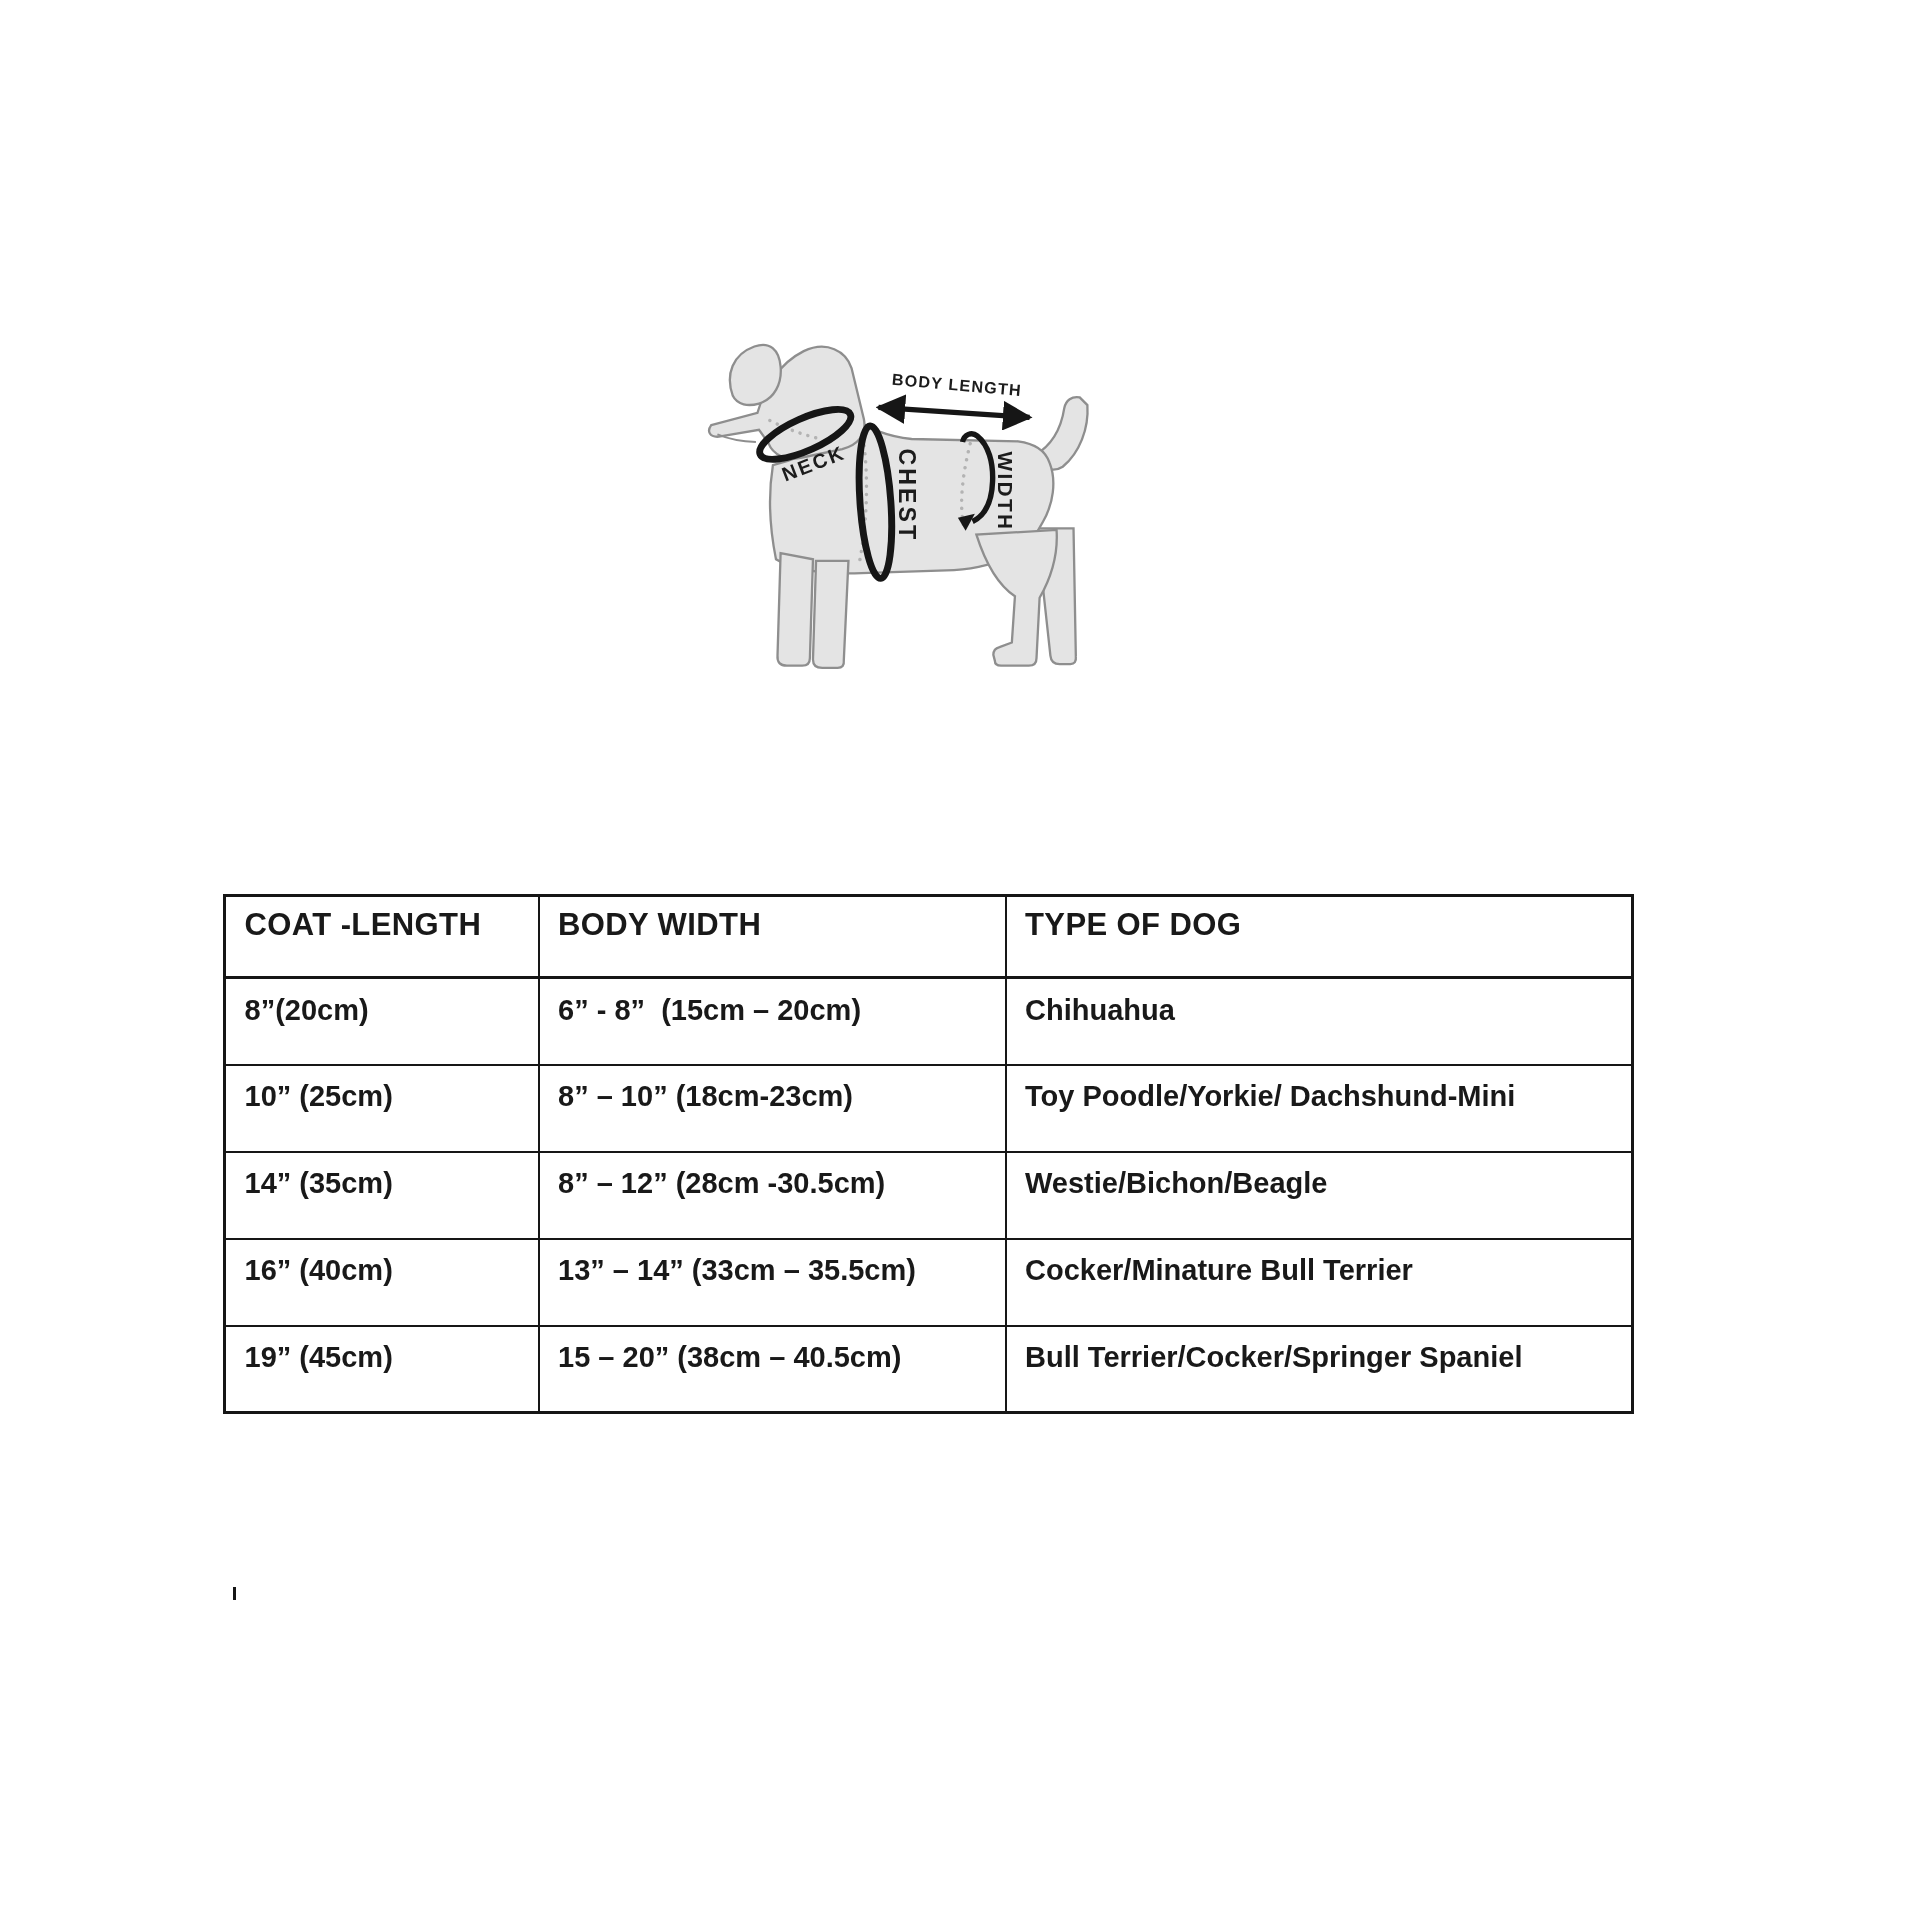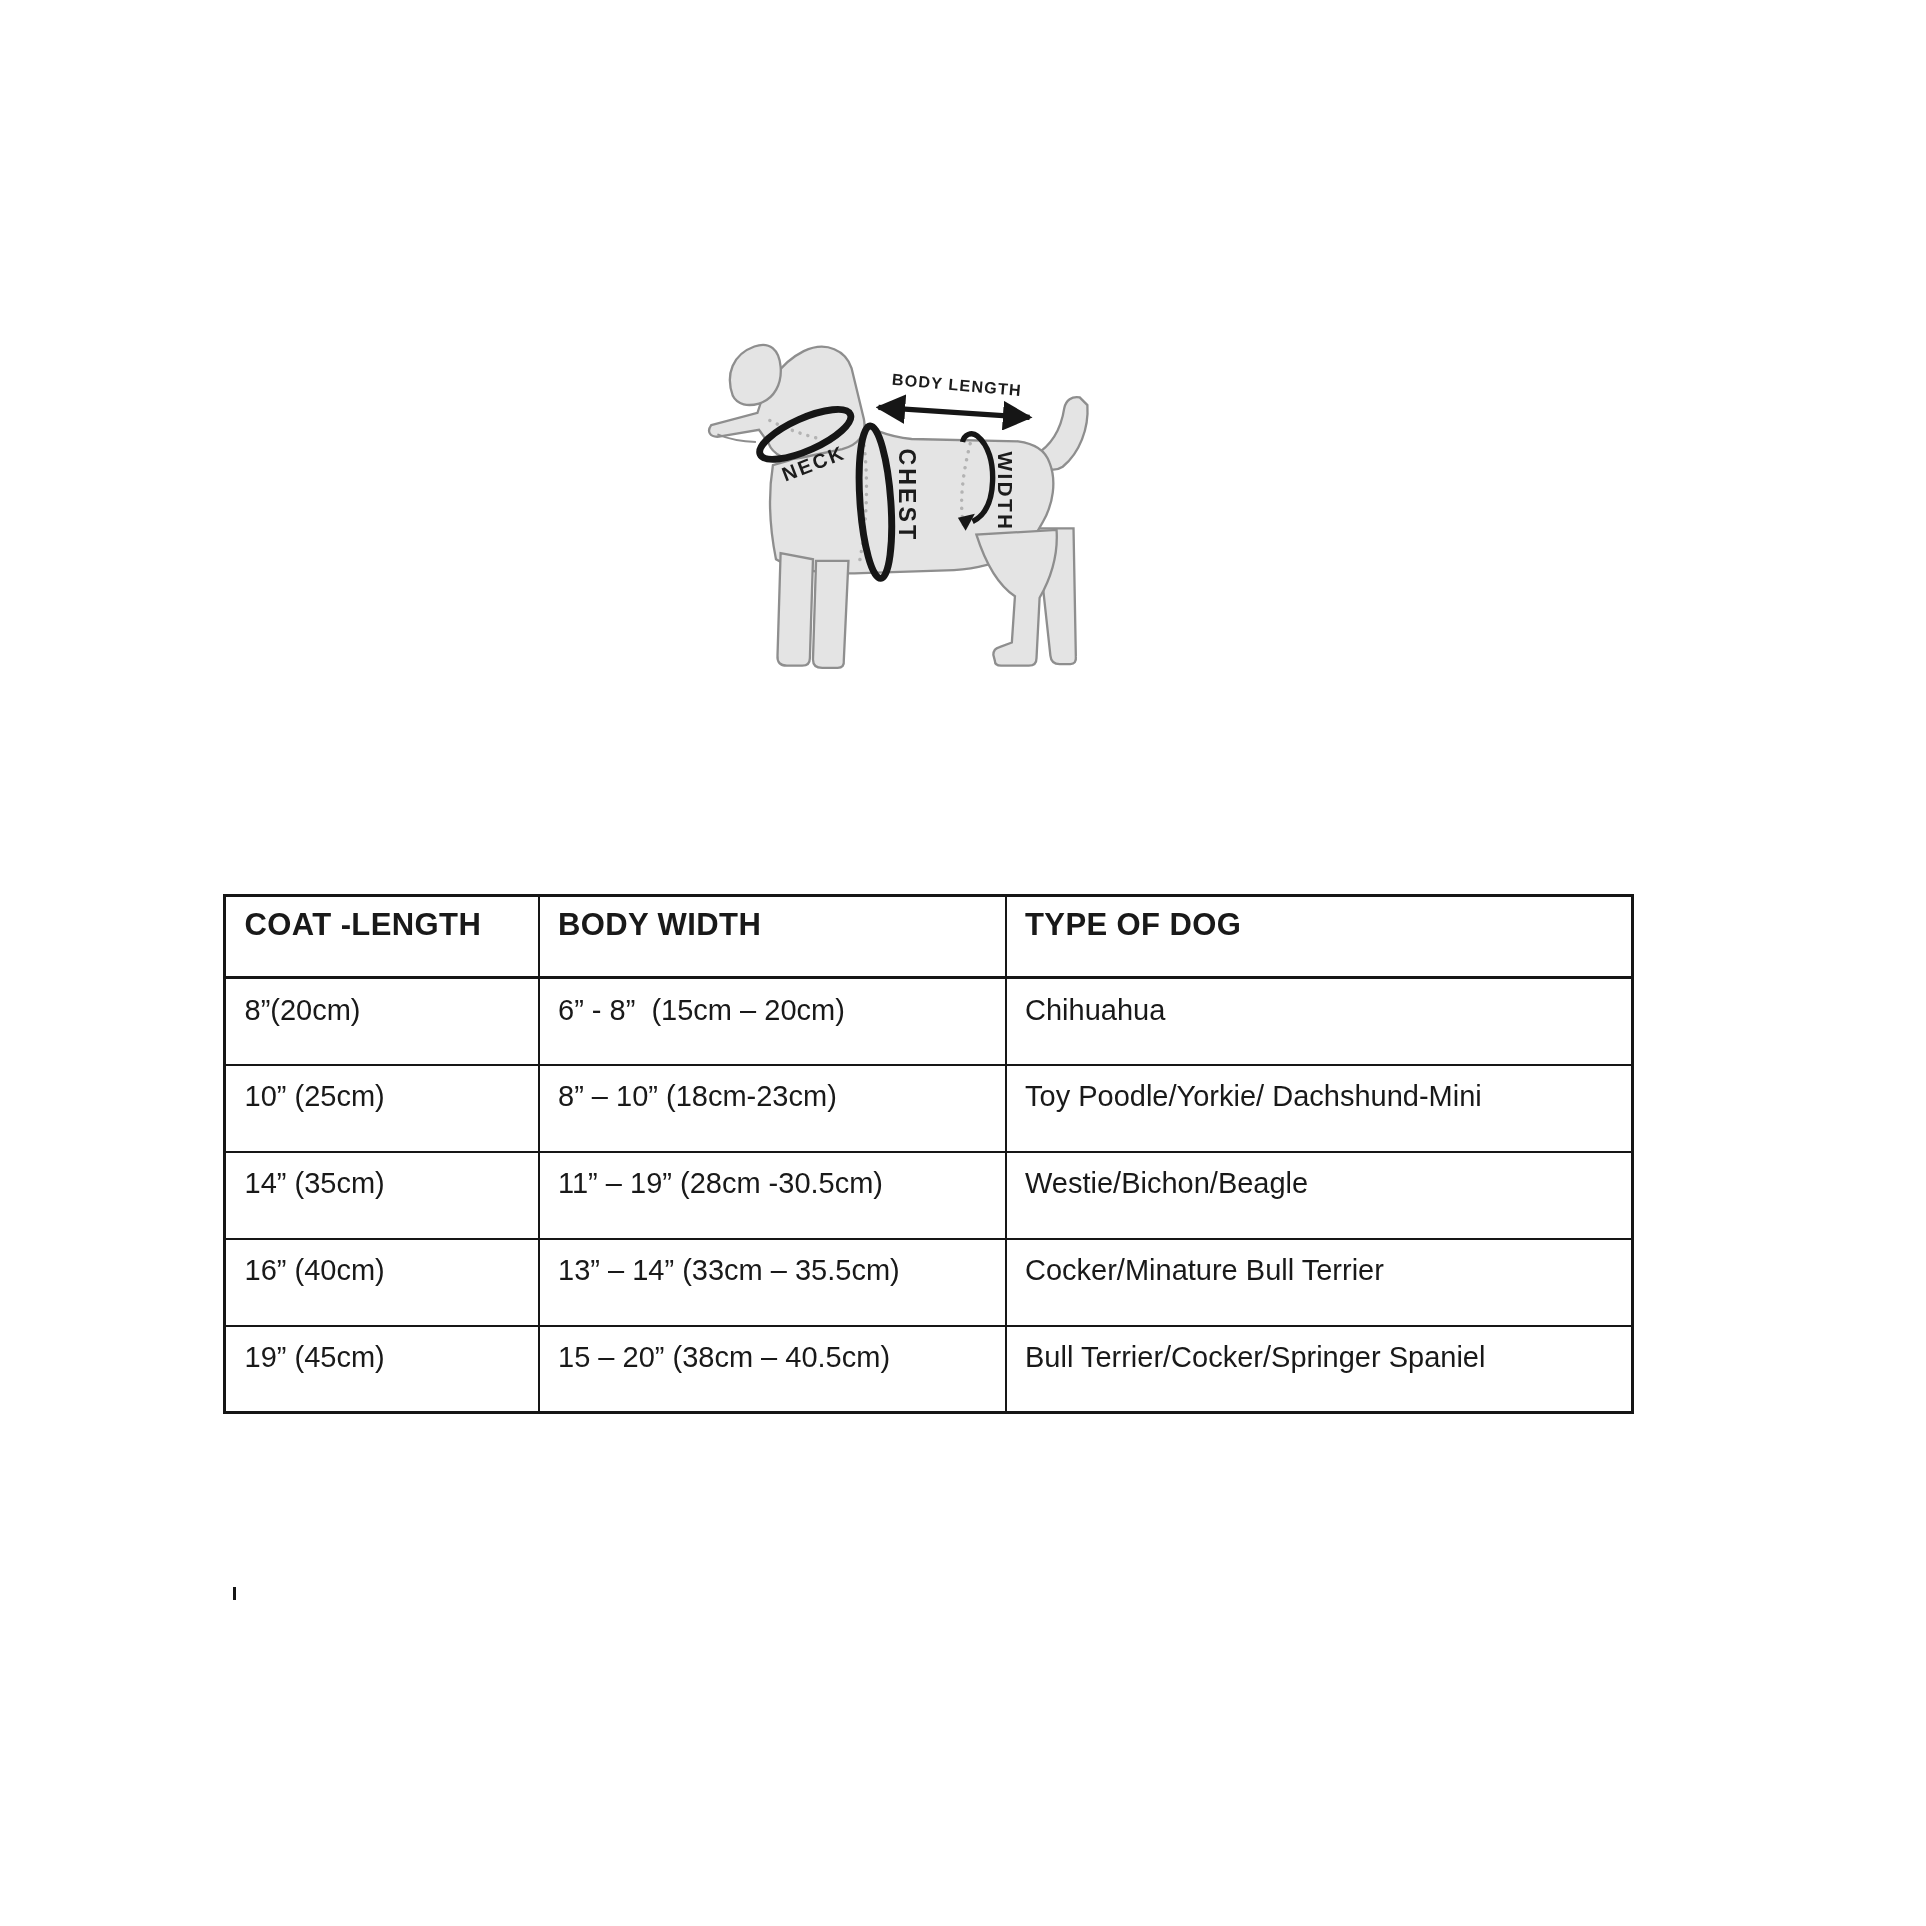--- a/index.html
+++ b/index.html
@@ -48,21 +48,21 @@
     font-size: 31px;
     font-weight: bold;
     letter-spacing: 0.4px;
     border-bottom-width: 3.9px;
     margin-left: 12px;
   }
   table.size-table td {
     height: 87px;
     padding: 14.6px 7.7px 0 18.5px;
     font-size: 29px;
-    font-weight: normal;
+    font-weight: bold;
     white-space: pre;
   }
   .stray-tick {
     position: absolute;
     left: 233px;
     top: 1587px;
     width: 3.1px;
     height: 13px;
     background: #161616;
   }
@@ -142,21 +142,21 @@
           <td>6” - 8”  (15cm – 20cm)</td>
           <td>Chihuahua</td>
         </tr>
         <tr>
           <td>10” (25cm)</td>
           <td>8” – 10” (18cm-23cm)</td>
           <td>Toy Poodle/Yorkie/ Dachshund-Mini</td>
         </tr>
         <tr>
           <td>14” (35cm)</td>
-          <td>11” – 19” (28cm -30.5cm)</td>
+          <td>8” – 12” (28cm -30.5cm)</td>
           <td>Westie/Bichon/Beagle</td>
         </tr>
         <tr>
           <td>16” (40cm)</td>
           <td>13” – 14” (33cm – 35.5cm)</td>
           <td>Cocker/Minature Bull Terrier</td>
         </tr>
         <tr>
           <td>19” (45cm)</td>
           <td>15 – 20” (38cm – 40.5cm)</td>

